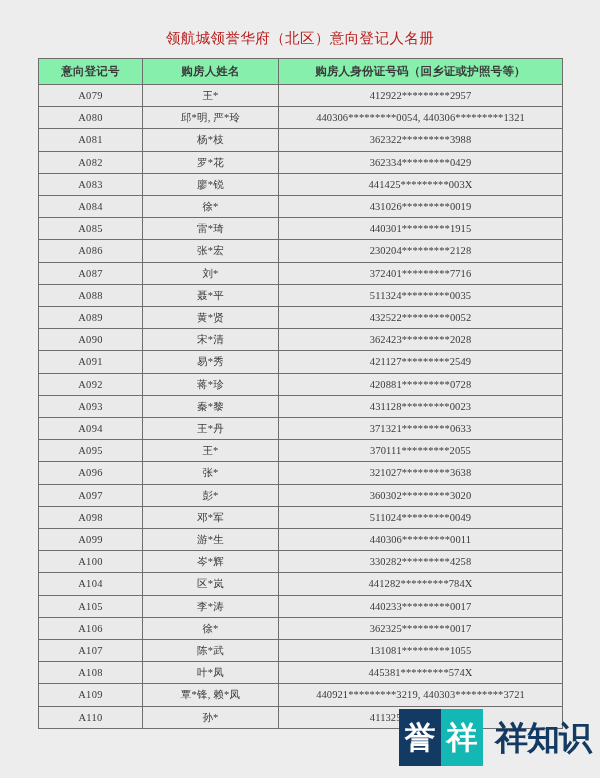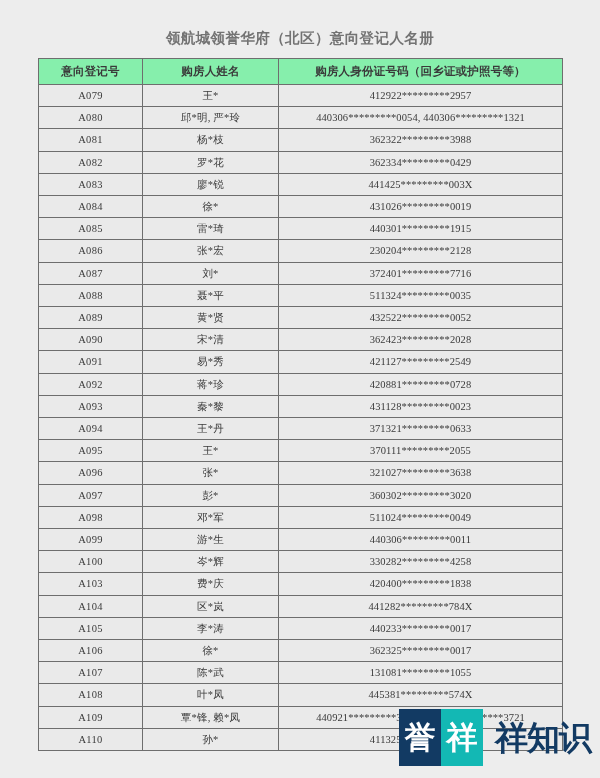--- a/index.html
+++ b/index.html
@@ -17,23 +17,23 @@
   }
 
   
   .doc-title {
     position: absolute;
     left: 0;
     top: 29px;
     width: 600px;
     text-align: center;
     font-size: 14.5px;
-    font-weight: bold;
+    font-weight: normal;
     letter-spacing: 0.4px;
-    color: #737373;
+    color: #b91c1c;
     white-space: nowrap;
   }
 
   
   .registry-table {
     position: absolute;
     left: 38px;
     top: 58px;
     width: 524px;
     border-collapse: collapse;
@@ -238,25 +238,20 @@
         <td class="cell-id">A099</td>
         <td class="cell-name">游*生</td>
         <td class="cell-idnum">440306*********0011</td>
       </tr>
       <tr>
         <td class="cell-id">A100</td>
         <td class="cell-name">岑*辉</td>
         <td class="cell-idnum">330282*********4258</td>
       </tr>
       <tr>
-        <td class="cell-id">A103</td>
-        <td class="cell-name">费*庆</td>
-        <td class="cell-idnum">420400*********1838</td>
-      </tr>
-      <tr>
         <td class="cell-id">A104</td>
         <td class="cell-name">区*岚</td>
         <td class="cell-idnum">441282*********784X</td>
       </tr>
       <tr>
         <td class="cell-id">A105</td>
         <td class="cell-name">李*涛</td>
         <td class="cell-idnum">440233*********0017</td>
       </tr>
       <tr>

